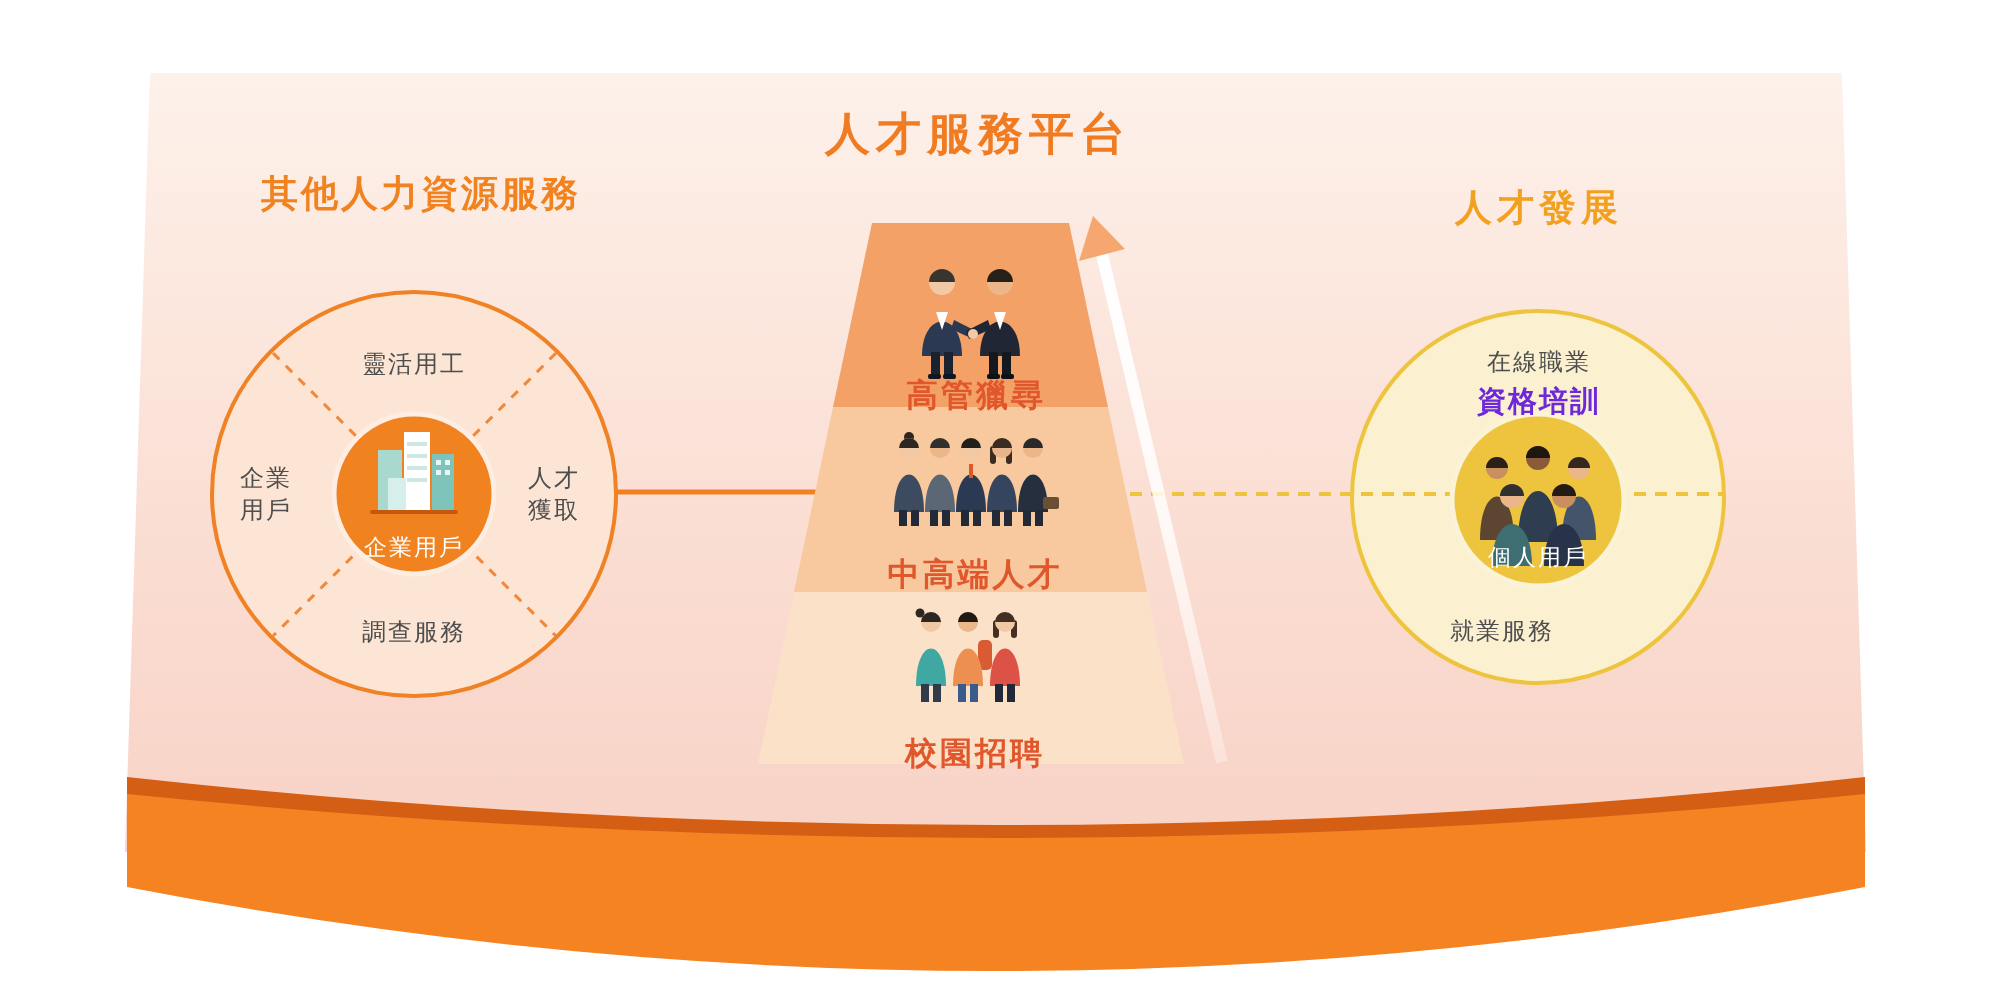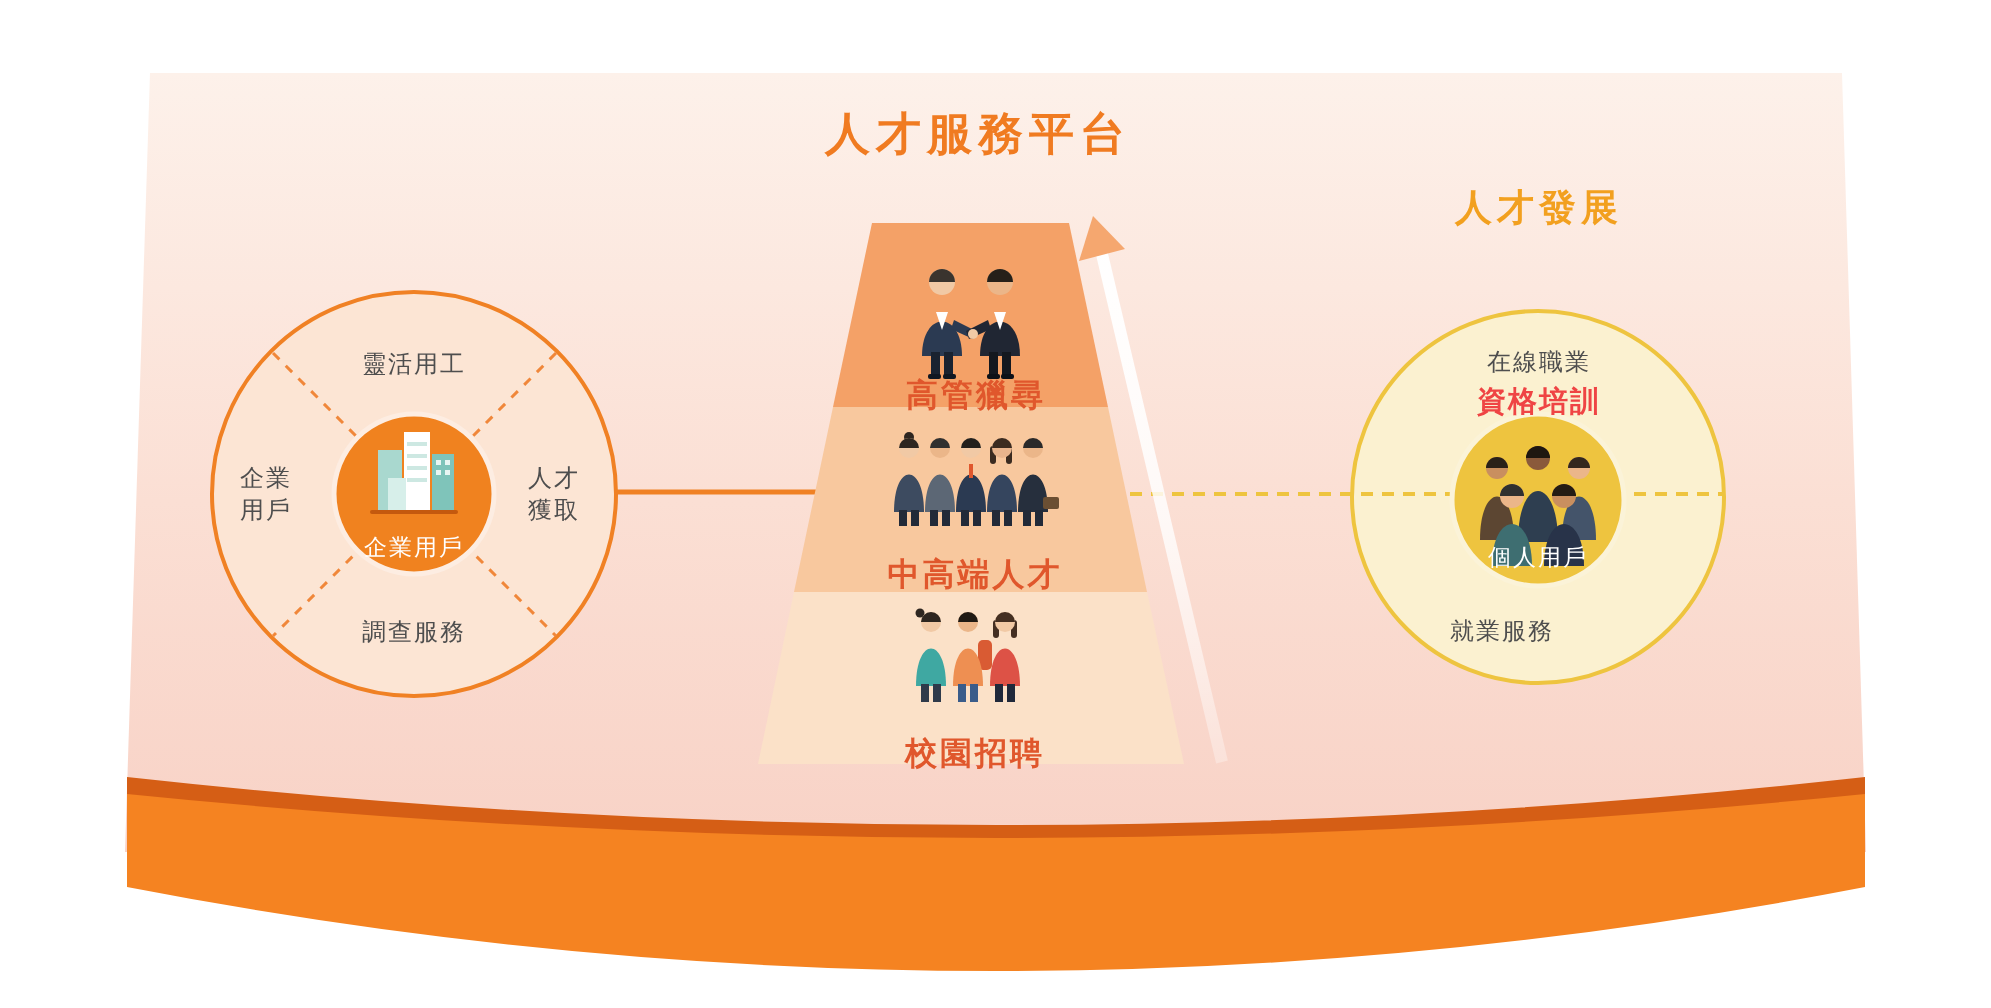--- a/index.html
+++ b/index.html
@@ -8,21 +8,21 @@
   svg.bg{position:absolute;left:0;top:0;width:1991px;height:1008px;}
   .t{position:absolute;transform:translate(-50%,-50%);white-space:nowrap;text-align:center;}
   .main-title{font-size:45px;font-weight:700;color:#F07B21;letter-spacing:6px;}
   .section-title{font-size:37px;font-weight:700;letter-spacing:3px;line-height:1.38;}
   .section-title.left{color:#F0831F;}
   .section-title.right{color:#F2A01F;letter-spacing:5px;}
   .quad{font-size:24px;font-weight:500;color:#4E4E4E;letter-spacing:2px;}
   .wrap2{white-space:normal;width:66px;line-height:1.35;}
   .hub{font-size:23px;color:#FFFFFF;letter-spacing:2px;}
   .tier{font-size:32px;font-weight:700;color:#E0572C;letter-spacing:3px;}
-  .emph{font-size:29px;font-weight:700;color:#ef4444;letter-spacing:2px;}
+  .emph{font-size:29px;font-weight:700;color:#6d28d9;letter-spacing:2px;}
   .footer{font-size:35px;font-weight:700;color:#FFFFFF;letter-spacing:4px;}
 </style>
 </head>
 <body>
 
 <div class="stage">
 
   <svg class="bg" viewBox="0 0 1991 1008">
     <defs>
       <linearGradient id="bgGrad" x1="0" y1="0" x2="0" y2="1">
@@ -181,20 +181,21 @@
 
     <g>
       <line x1="1222" y1="762" x2="1101" y2="250" stroke="url(#arrowGrad)" stroke-width="12"></line>
       <polygon points="1093,216 1125,249 1079,261" fill="#F5A76F"></polygon>
     </g>
   </svg>
 
   <div class="t main-title" style="left:978px; top:134px;">人才服務平台</div>
 
   <div class="t section-title left" style="left:421px; top:194px;">
+    <div>其他人力資源服務</div>
   </div>
 
   <div class="t quad" style="left:414px; top:364px;">靈活用工</div>
   <div class="t quad wrap2" style="left:266px; top:494px;">企業用戶</div>
   <div class="t quad wrap2" style="left:554px; top:494px;">人才獲取</div>
   <div class="t quad" style="left:414px; top:632px;">調查服務</div>
   <div class="t hub" style="left:414px; top:547px;">企業用戶</div>
 
   <div class="t tier" style="left:976px; top:396px;">高管獵尋</div>
   <div class="t tier" style="left:975px; top:575px;">中高端人才</div>

